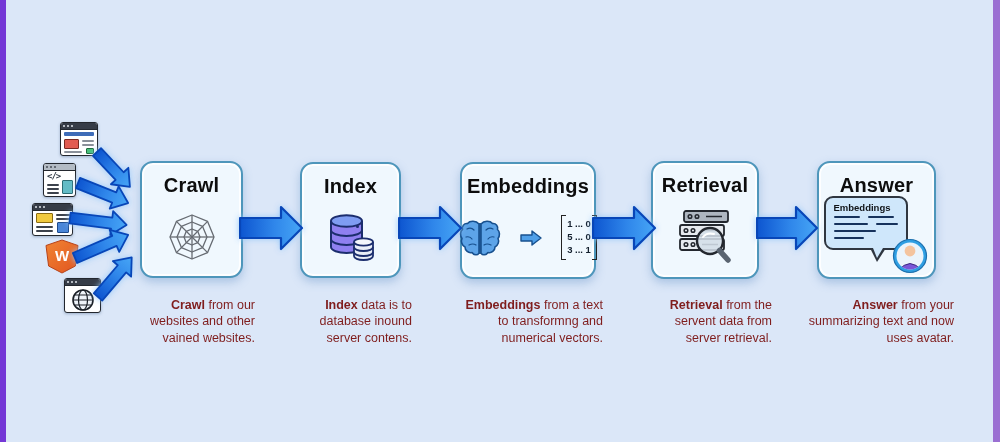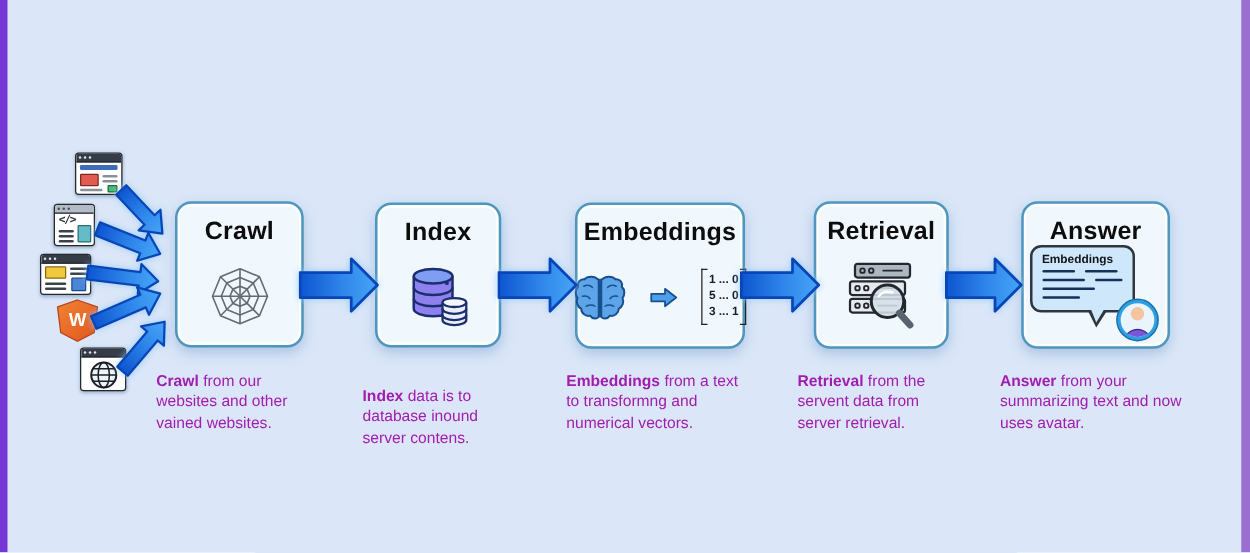--- a/index.html
+++ b/index.html
@@ -19,22 +19,22 @@
     border:2px solid var(--box_border,#4e96bb);
     border-radius:13px;
     box-shadow:0 4px 10px rgba(80,130,190,.35), inset 0 0 0 2px rgba(255,255,255,.85);
     display:flex;flex-direction:column;align-items:center;
   }
   .step-title{font-size:20px;font-weight:bold;color:#0d0d0d;margin-top:11px;letter-spacing:.2px;}
   .step-icon-wrap{flex:1;display:flex;align-items:center;justify-content:center;width:100%;}
 
   
   .step-desc{
-    position:absolute;top:297px;font-size:12.5px;line-height:1.3;color:#a21caf;
-    text-align:left;
+    position:absolute;top:297px;font-size:12.5px;line-height:1.3;color:#7f1d1d;
+    text-align:right;
   }
   .step-desc b{font-weight:bold;}
 
   
   .src-browser{position:absolute;background:#fff;border:1.6px solid #23272e;border-radius:3px;box-sizing:border-box;overflow:hidden;box-shadow:0 1px 3px rgba(60,90,130,.4);}
   .src-header{height:6px;background:#363c47;border-bottom:1px solid #23272e;position:relative;}
   .src-header.light{background:#b3bbc4;}
   .src-header::before{
     content:"";position:absolute;left:2px;top:2px;width:2px;height:2px;border-radius:50%;
     background:#dfe3e8;box-shadow:4px 0 0 #dfe3e8,8px 0 0 #dfe3e8;
@@ -301,21 +301,21 @@
     <path d="M1,14 L42,14 L42,3 L63,24 L42,45 L42,34 L1,34 Z" fill="url(#agrad)" stroke="#0846b8" stroke-width="2.2" stroke-linejoin="round"></path>
   </svg>
   <svg class="flow-arrow" style="left:756px;top:204px;" width="64" height="48">
     <path d="M1,14 L40,14 L40,3 L61,24 L40,45 L40,34 L1,34 Z" fill="url(#agrad)" stroke="#0846b8" stroke-width="2.2" stroke-linejoin="round"></path>
   </svg>
 
   <div class="step-desc" style="left:125px;width:130px;">
     <b>Crawl</b>
     <span>from our websites and other vained websites.</span>
   </div>
-  <div class="step-desc" style="left:290px;width:122px;margin-top:12px;">
+  <div class="step-desc" style="left:290px;width:122px;">
     <b>Index</b>
     <span>data is to database inound server contens.</span>
   </div>
   <div class="step-desc" style="left:453px;width:150px;">
     <b>Embeddings</b>
     <span>from a text to transformng and numerical vectors.</span>
   </div>
   <div class="step-desc" style="left:638px;width:134px;">
     <b>Retrieval</b>
     <span>from the servent data from server retrieval.</span>

